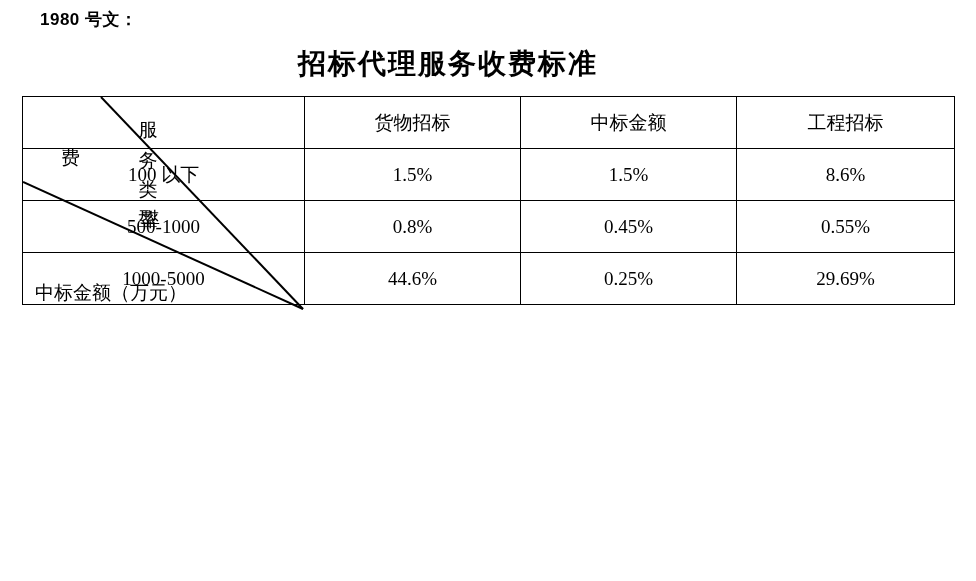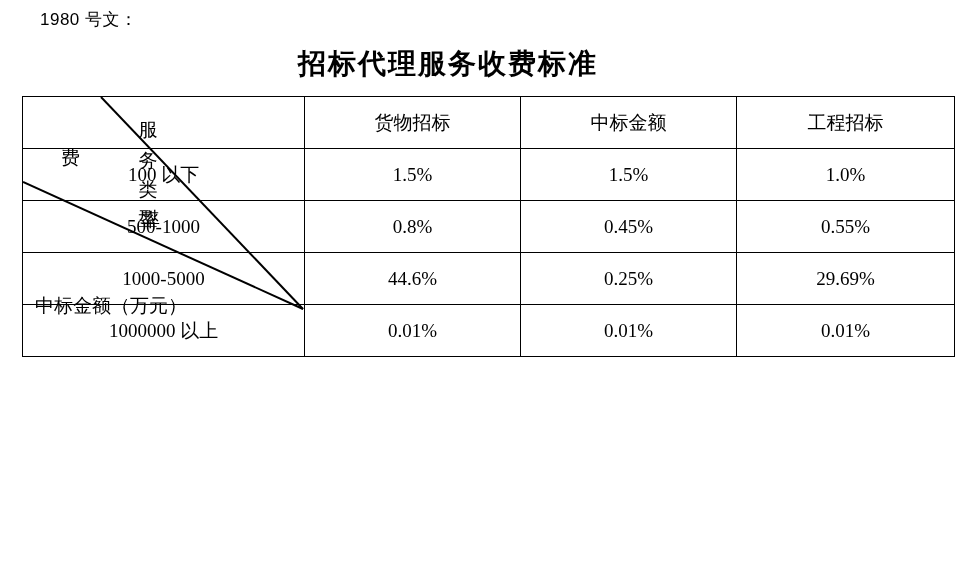--- a/index.html
+++ b/index.html
@@ -13,21 +13,21 @@
     font-family: "Liberation Serif", serif;
     color: #000000;
     position: relative;
     overflow: hidden;
   }
   .doc-ref {
     position: absolute;
     left: 40px;
     top: 8px;
     font-family: "Liberation Sans", sans-serif;
-    font-weight: normal;
+    font-weight: bold;
     font-size: 17px;
     letter-spacing: 0.5px;
   }
   .doc-title {
     position: absolute;
     left: 0;
     top: 45px;
     width: 896px;
     text-align: center;
     font-family: "Liberation Serif", serif;
@@ -73,21 +73,21 @@
   }
   .corner .lbl {
     position: absolute;
     font-size: 19px;
     font-family: "Liberation Serif", serif;
     white-space: nowrap;
   }
   .lbl-fee   { left: 38px;  top: 48px; }
   .lbl-type  { left: 112px; top: 10px; writing-mode: vertical-rl; letter-spacing: 12px; }
   .lbl-rate  { left: 118px; top: 110px; letter-spacing: 28px; }
-  .lbl-amount{ left: 12px;  top: 196px; }
+  .lbl-amount{ left: 12px;  top: 183px; }
 
   .hdr-cell {
     font-size: 20px;
   }
   .rowlabel {
     font-size: 19px;
   }
   .num {
     font-family: "Liberation Sans", sans-serif;
     font-size: 18px;
@@ -127,35 +127,29 @@
         </td>
         <td class="hdr-cell">货物招标</td>
         <td class="hdr-cell">中标金额</td>
         <td class="hdr-cell">工程招标</td>
       </tr>
 
       <tr>
         <td class="rowlabel">100 以下</td>
         <td class="num">1.5%</td>
         <td class="num">1.5%</td>
-        <td class="num">1.0%</td>
+        <td class="num">8.6%</td>
       </tr>
       <tr>
         <td class="rowlabel">500-1000</td>
         <td class="num">0.8%</td>
         <td class="num">0.45%</td>
         <td class="num">0.55%</td>
       </tr>
       <tr>
         <td class="rowlabel">1000-5000</td>
         <td class="num">44.6%</td>
         <td class="num">0.25%</td>
         <td class="num">29.69%</td>
       </tr>
-      <tr>
-        <td class="rowlabel">1000000 以上</td>
-        <td class="num">0.01%</td>
-        <td class="num">0.01%</td>
-        <td class="num">0.01%</td>
-      </tr>
     </tbody>
   </table>
 </div>
 
 </body></html>

